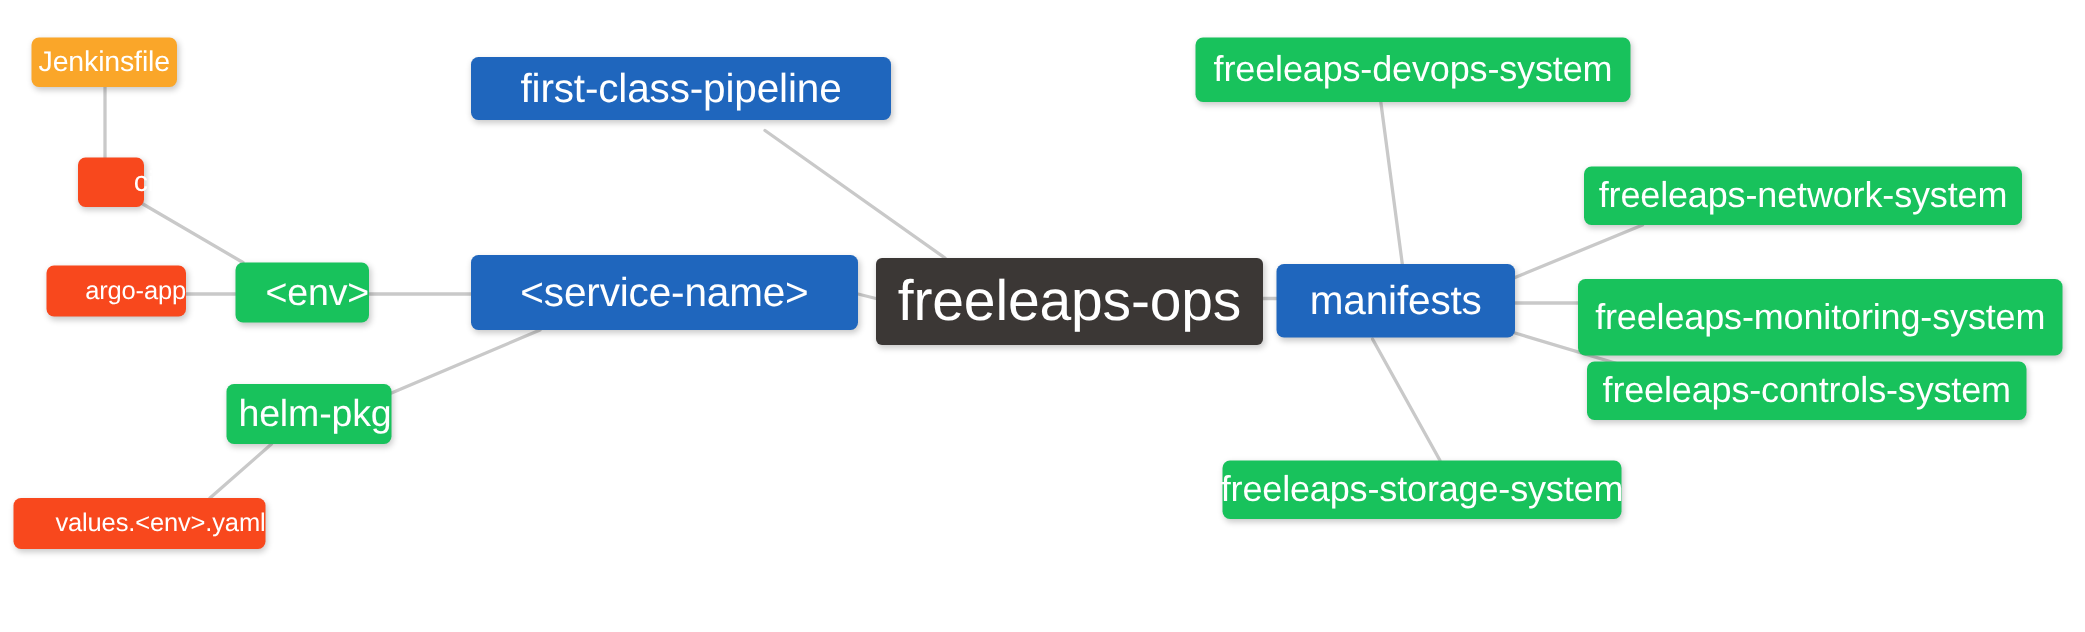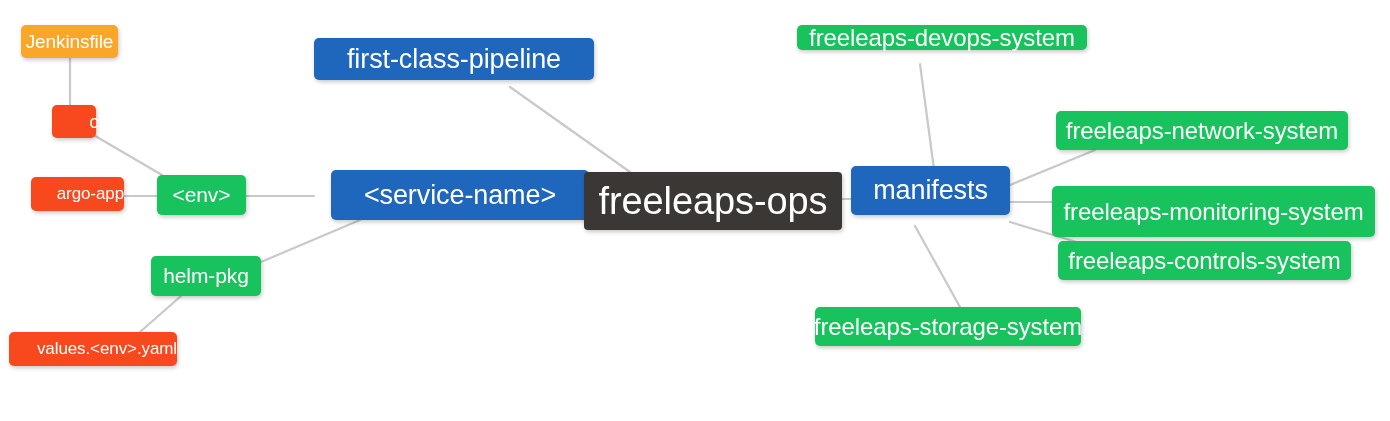--- a/index.html
+++ b/index.html
@@ -44,21 +44,21 @@
     border-radius: 4px;
   }
   .node-blue   { background: #1f66bd; }
   .node-green  { background: #18c25c; }
   .node-red    { background: #f8481d; padding-left: 44px; }
   .node-orange { background: #faa629; }
 
   .sz-root   { font-size: 38px; }
   .sz-xl     { font-size: 27px; }
   .sz-lg     { font-size: 24px; }
-  .sz-md     { font-size: 21px; }
+  .sz-md     { font-size: 25px; justify-content: flex-end; }
   .sz-sm     { font-size: 17px; justify-content: flex-end; }
   .sz-xs     { font-size: 19px; }
 </style>
 </head>
 <body>
 
 <div id="mindmap-canvas">
   <svg id="edge-layer" viewBox="0 0 1390 421">
       <line x1="70" y1="58" x2="70" y2="105" stroke="#c9c9c9" stroke-width="2.2" stroke-linecap="round"></line>
       <line x1="85" y1="130" x2="162" y2="175" stroke="#c9c9c9" stroke-width="2.2" stroke-linecap="round"></line>
@@ -81,39 +81,39 @@
       </div>
       <div class="node node-red sz-xs" style="left: 52px; top: 105px; width: 33px; height: 33px;">
         <span>ci</span>
       </div>
       <div class="node node-red sz-sm" style="left: 31px; top: 177px; width: 93px; height: 34px;">
         <span>argo-app</span>
       </div>
       <div class="node node-green sz-md" style="left: 157px; top: 175px; width: 89px; height: 40px;">
         <span>&lt;env&gt;</span>
       </div>
-      <div class="node node-blue sz-xl" style="left: 314px; top: 170px; width: 258px; height: 50px; margin-left: 17px;">
+      <div class="node node-blue sz-xl" style="left: 314px; top: 170px; width: 258px; height: 50px;">
         <span>&lt;service-name&gt;</span>
       </div>
       <div class="node node-blue sz-xl" style="left: 314px; top: 38px; width: 280px; height: 42px;">
         <span>first-class-pipeline</span>
       </div>
       <div class="node node-green sz-md" style="left: 151px; top: 256px; width: 110px; height: 40px;">
         <span>helm-pkg</span>
       </div>
       <div class="node node-red sz-sm" style="left: 9px; top: 332px; width: 168px; height: 34px;">
         <span>values.&lt;env&gt;.yaml</span>
       </div>
       <div class="node node-root sz-root" style="left: 584px; top: 172px; width: 258px; height: 58px;">
         <span>freeleaps-ops</span>
       </div>
-      <div class="node node-blue sz-xl" style="left: 851px; top: 166px; width: 159px; height: 49px; justify-content: center;">
+      <div class="node node-blue sz-xl" style="left: 851px; top: 176px; width: 159px; height: 49px; justify-content: center;">
         <span>manifests</span>
       </div>
-      <div class="node node-green sz-lg" style="left: 797px; top: 25px; width: 290px; height: 25px;">
+      <div class="node node-green sz-lg" style="left: 797px; top: 25px; width: 290px; height: 43px;">
         <span>freeleaps-devops-system</span>
       </div>
       <div class="node node-green sz-lg" style="left: 1056px; top: 111px; width: 292px; height: 39px;">
         <span>freeleaps-network-system</span>
       </div>
       <div class="node node-green sz-lg" style="left: 1052px; top: 186px; width: 323px; height: 51px;">
         <span>freeleaps-monitoring-system</span>
       </div>
       <div class="node node-green sz-lg" style="left: 1058px; top: 241px; width: 293px; height: 39px;">
         <span>freeleaps-controls-system</span>

